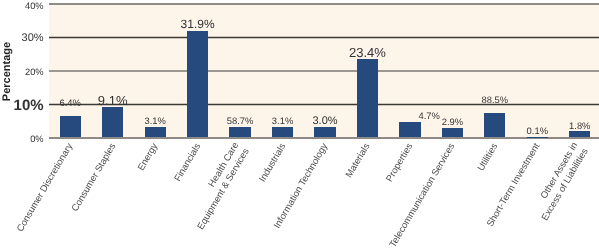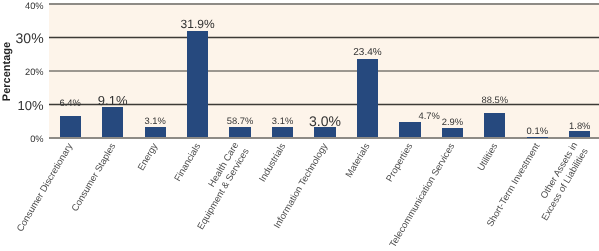--- a/index.html
+++ b/index.html
@@ -26,23 +26,23 @@
   <svg id="gridlines" width="599" height="251" viewBox="0 0 599 251" style="position:absolute;left:0;top:0;">
       <line x1="49" x2="601" y1="37.5" y2="37.5" stroke="#3d3a36" stroke-width="1.4"></line>
       <line x1="49" x2="601" y1="71" y2="71" stroke="#3d3a36" stroke-width="1.15"></line>
       <line x1="49" x2="601" y1="104.5" y2="104.5" stroke="#3d3a36" stroke-width="1.4"></line>
     </svg>
   <div id="topline" style="left: 49px; top: 2.5px; width: 552px; height: 2px; background: rgb(142, 139, 134);"></div>
   <div id="axisline" style="left: 49px; top: 137px; width: 552px; height: 2px; background: rgb(142, 139, 134);"></div>
   <div id="ytitle" style="left: -23px; top: 65px; width: 60px; text-align: center; font-size: 11px; line-height: 13px; transform: rotate(-90deg); transform-origin: 50% 50%;">Percentage</div>
   <div id="yticks">
       <div class="ytick" style="right: 555.4px; top: 0.9px; font-size: 9.3px; line-height: 11px; color: rgb(51, 51, 51);">40%</div>
-      <div class="ytick" style="right: 555.4px; top: 33.1px; font-size: 14px; line-height: 11px; color: rgb(51, 51, 51);">30%</div>
+      <div class="ytick" style="right: 555.4px; top: 33.1px; font-size: 11px; line-height: 11px; color: rgb(51, 51, 51);">30%</div>
       <div class="ytick" style="right: 555.4px; top: 66.6px; font-size: 9.3px; line-height: 11px; color: rgb(51, 51, 51);">20%</div>
-      <div class="ytick" style="right: 555.4px; top: 100.1px; font-size: 13px; line-height: 11px; color: rgb(51, 51, 51);">10%</div>
+      <div class="ytick" style="right: 555.4px; top: 100.1px; font-size: 15px; line-height: 11px; color: rgb(51, 51, 51); font-weight: bold;">10%</div>
       <div class="ytick" style="right: 555.4px; top: 133.6px; font-size: 9.3px; line-height: 11px; color: rgb(51, 51, 51);">0%</div>
     </div>
   <div id="bars">
       <div class="bar" style="left: 59.6308px; top: 115.96px; width: 21.2px; height: 21.44px; background: rgb(38, 73, 126);"></div>
       <div class="bar" style="left: 102.092px; top: 106.915px; width: 21.2px; height: 30.485px; background: rgb(38, 73, 126);"></div>
       <div class="bar" style="left: 144.554px; top: 127.015px; width: 21.2px; height: 10.385px; background: rgb(38, 73, 126);"></div>
       <div class="bar" style="left: 187.015px; top: 30.535px; width: 21.2px; height: 106.865px; background: rgb(38, 73, 126);"></div>
       <div class="bar" style="left: 229.477px; top: 126.68px; width: 21.2px; height: 10.72px; background: rgb(38, 73, 126);"></div>
       <div class="bar" style="left: 271.938px; top: 127.015px; width: 21.2px; height: 10.385px; background: rgb(38, 73, 126);"></div>
       <div class="bar" style="left: 314.4px; top: 127.35px; width: 21.2px; height: 10.05px; background: rgb(38, 73, 126);"></div>
@@ -53,22 +53,22 @@
       <div class="bar" style="left: 526.708px; top: 137.065px; width: 21.2px; height: 0.335px; background: rgb(38, 73, 126);"></div>
       <div class="bar" style="left: 569.169px; top: 131.37px; width: 21.2px; height: 6.03px; background: rgb(38, 73, 126);"></div>
     </div>
   <div id="vlabels">
       <div class="vlabel" style="left: 40.2308px; width: 60px; top: 97px; font-size: 9.4px; line-height: 11px; color: rgb(51, 51, 51);">6.4%</div>
       <div class="vlabel" style="left: 82.6923px; width: 60px; top: 95.215px; font-size: 13px; line-height: 11px; color: rgb(51, 51, 51);">9.1%</div>
       <div class="vlabel" style="left: 125.154px; width: 60px; top: 115.315px; font-size: 9.4px; line-height: 11px; color: rgb(51, 51, 51);">3.1%</div>
       <div class="vlabel" style="left: 167.615px; width: 60px; top: 18.835px; font-size: 12px; line-height: 11px; color: rgb(51, 51, 51);">31.9%</div>
       <div class="vlabel" style="left: 210.077px; width: 60px; top: 114.98px; font-size: 9.4px; line-height: 11px; color: rgb(51, 51, 51);">58.7%</div>
       <div class="vlabel" style="left: 252.538px; width: 60px; top: 115.315px; font-size: 9.4px; line-height: 11px; color: rgb(51, 51, 51);">3.1%</div>
-      <div class="vlabel" style="left: 295px; width: 60px; top: 115.65px; font-size: 14px; line-height: 11px; color: rgb(51, 51, 51);">3.0%</div>
-      <div class="vlabel" style="left: 337.462px; width: 60px; top: 47.31px; font-size: 10px; line-height: 11px; color: rgb(51, 51, 51);">23.4%</div>
+      <div class="vlabel" style="left: 295px; width: 60px; top: 115.65px; font-size: 11px; line-height: 11px; color: rgb(51, 51, 51);">3.0%</div>
+      <div class="vlabel" style="left: 337.462px; width: 60px; top: 47.31px; font-size: 13px; line-height: 11px; color: rgb(51, 51, 51);">23.4%</div>
       <div class="vlabel" style="left: 379.923px; width: 60px; top: 109.955px; font-size: 9.4px; line-height: 11px; color: rgb(51, 51, 51); text-align: right;">4.7%</div>
       <div class="vlabel" style="left: 422.385px; width: 60px; top: 115.985px; font-size: 9.4px; line-height: 11px; color: rgb(51, 51, 51);">2.9%</div>
       <div class="vlabel" style="left: 464.846px; width: 60px; top: 94.245px; font-size: 9.4px; line-height: 11px; color: rgb(51, 51, 51);">88.5%</div>
       <div class="vlabel" style="left: 507.308px; width: 60px; top: 125.365px; font-size: 9.4px; line-height: 11px; color: rgb(51, 51, 51);">0.1%</div>
       <div class="vlabel" style="left: 549.769px; width: 60px; top: 119.67px; font-size: 9.4px; line-height: 11px; color: rgb(51, 51, 51);">1.8%</div>
     </div>
   <div id="xlabels">
       <div class="xlabel" style="left: -134.769px; width: 200px; top: 141px; font-size: 9.4px; line-height: 11.2px; color: rgb(77, 77, 77); transform: rotate(-59.5deg); transform-origin: 200px 0px;">
         <span>Consumer Discretionary</span>
       </div>

